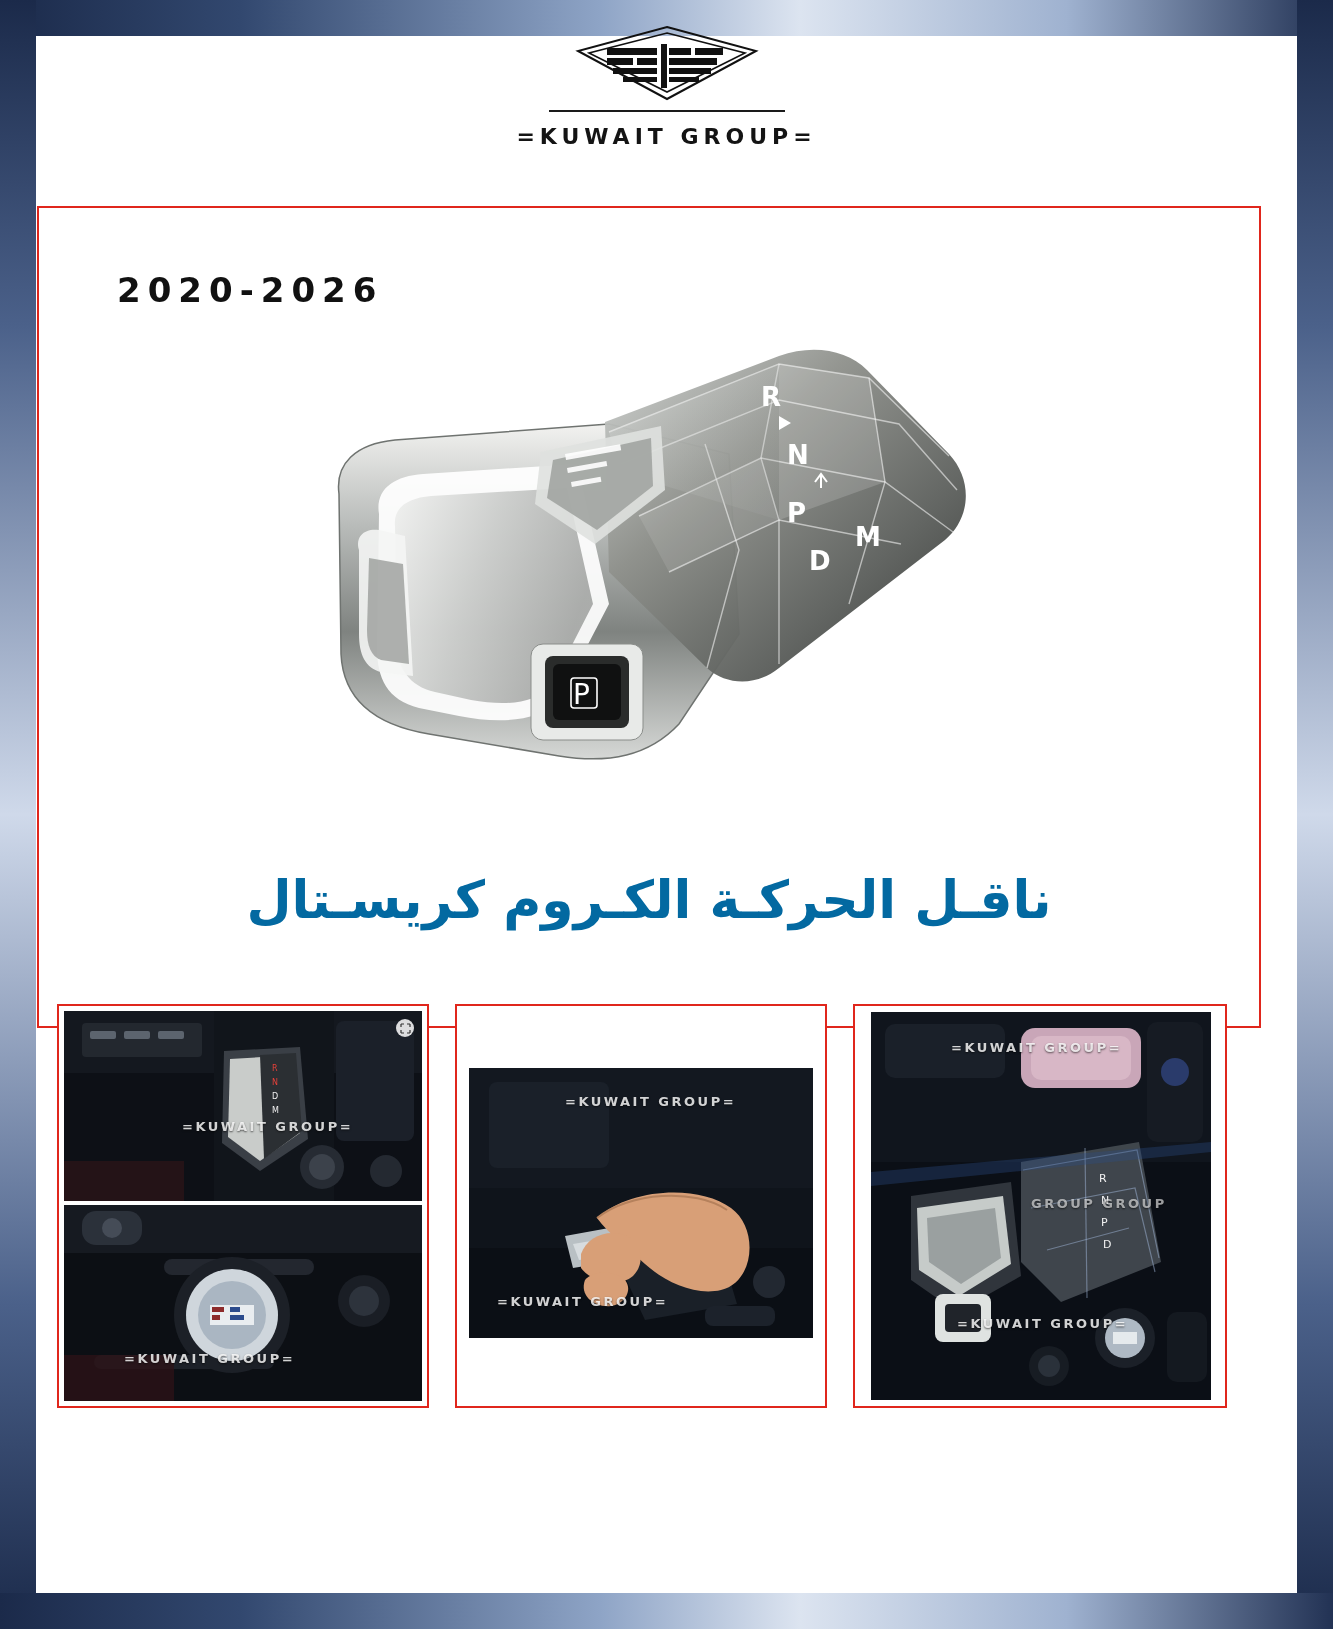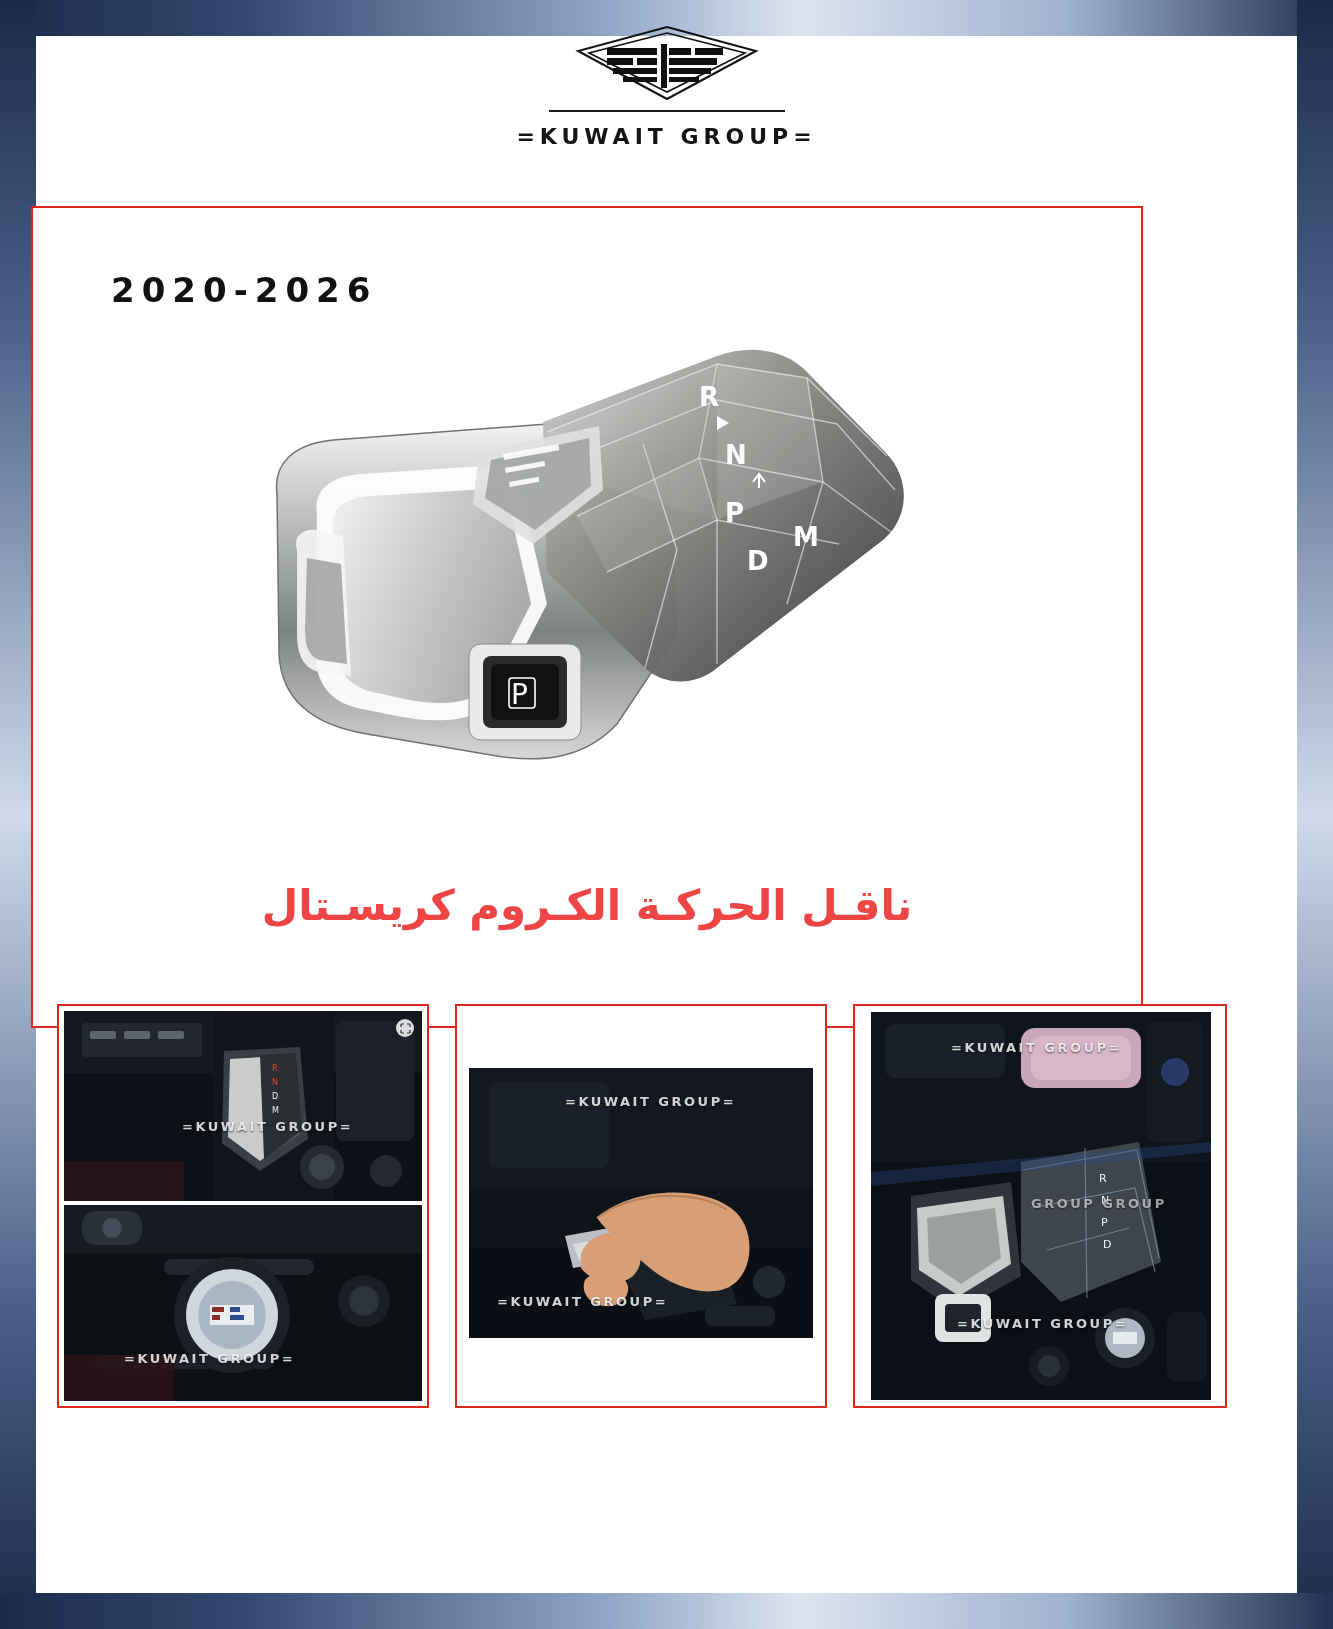--- a/index.html
+++ b/index.html
@@ -76,23 +76,23 @@
     font-size: 22px;
     letter-spacing: 5px;
     font-weight: 700;
     color: #141414;
     font-family: "DejaVu Sans", sans-serif;
   }
 
   
   .main-card {
     position: absolute;
-    left: 31px;
+    left: 37px;
     top: 206px;
-    width: 1112px;
+    width: 1224px;
     height: 822px;
     border: 2px solid #e0261c;
     background: #ffffff;
     box-sizing: border-box;
   }
   .year {
     position: absolute;
     left: 78px;
     top: 62px;
     font-size: 34px;
@@ -109,24 +109,24 @@
     height: 520px;
   }
   .hero svg { display: block; margin: 0 auto; }
 
   .arabic-title {
     position: absolute;
     left: 0; right: 0;
     bottom: 96px;
     text-align: center;
     direction: rtl;
-    font-size: 42px;
+    font-size: 52px;
     font-weight: 700;
     letter-spacing: 2px;
-    color: #ef4444;
+    color: #0369a1;
     font-family: "DejaVu Sans", sans-serif;
     margin-top: 15px;
   }
 
   
   .panels {
     position: absolute;
     left: 57px;
     top: 1004px;
     width: 1224px;

